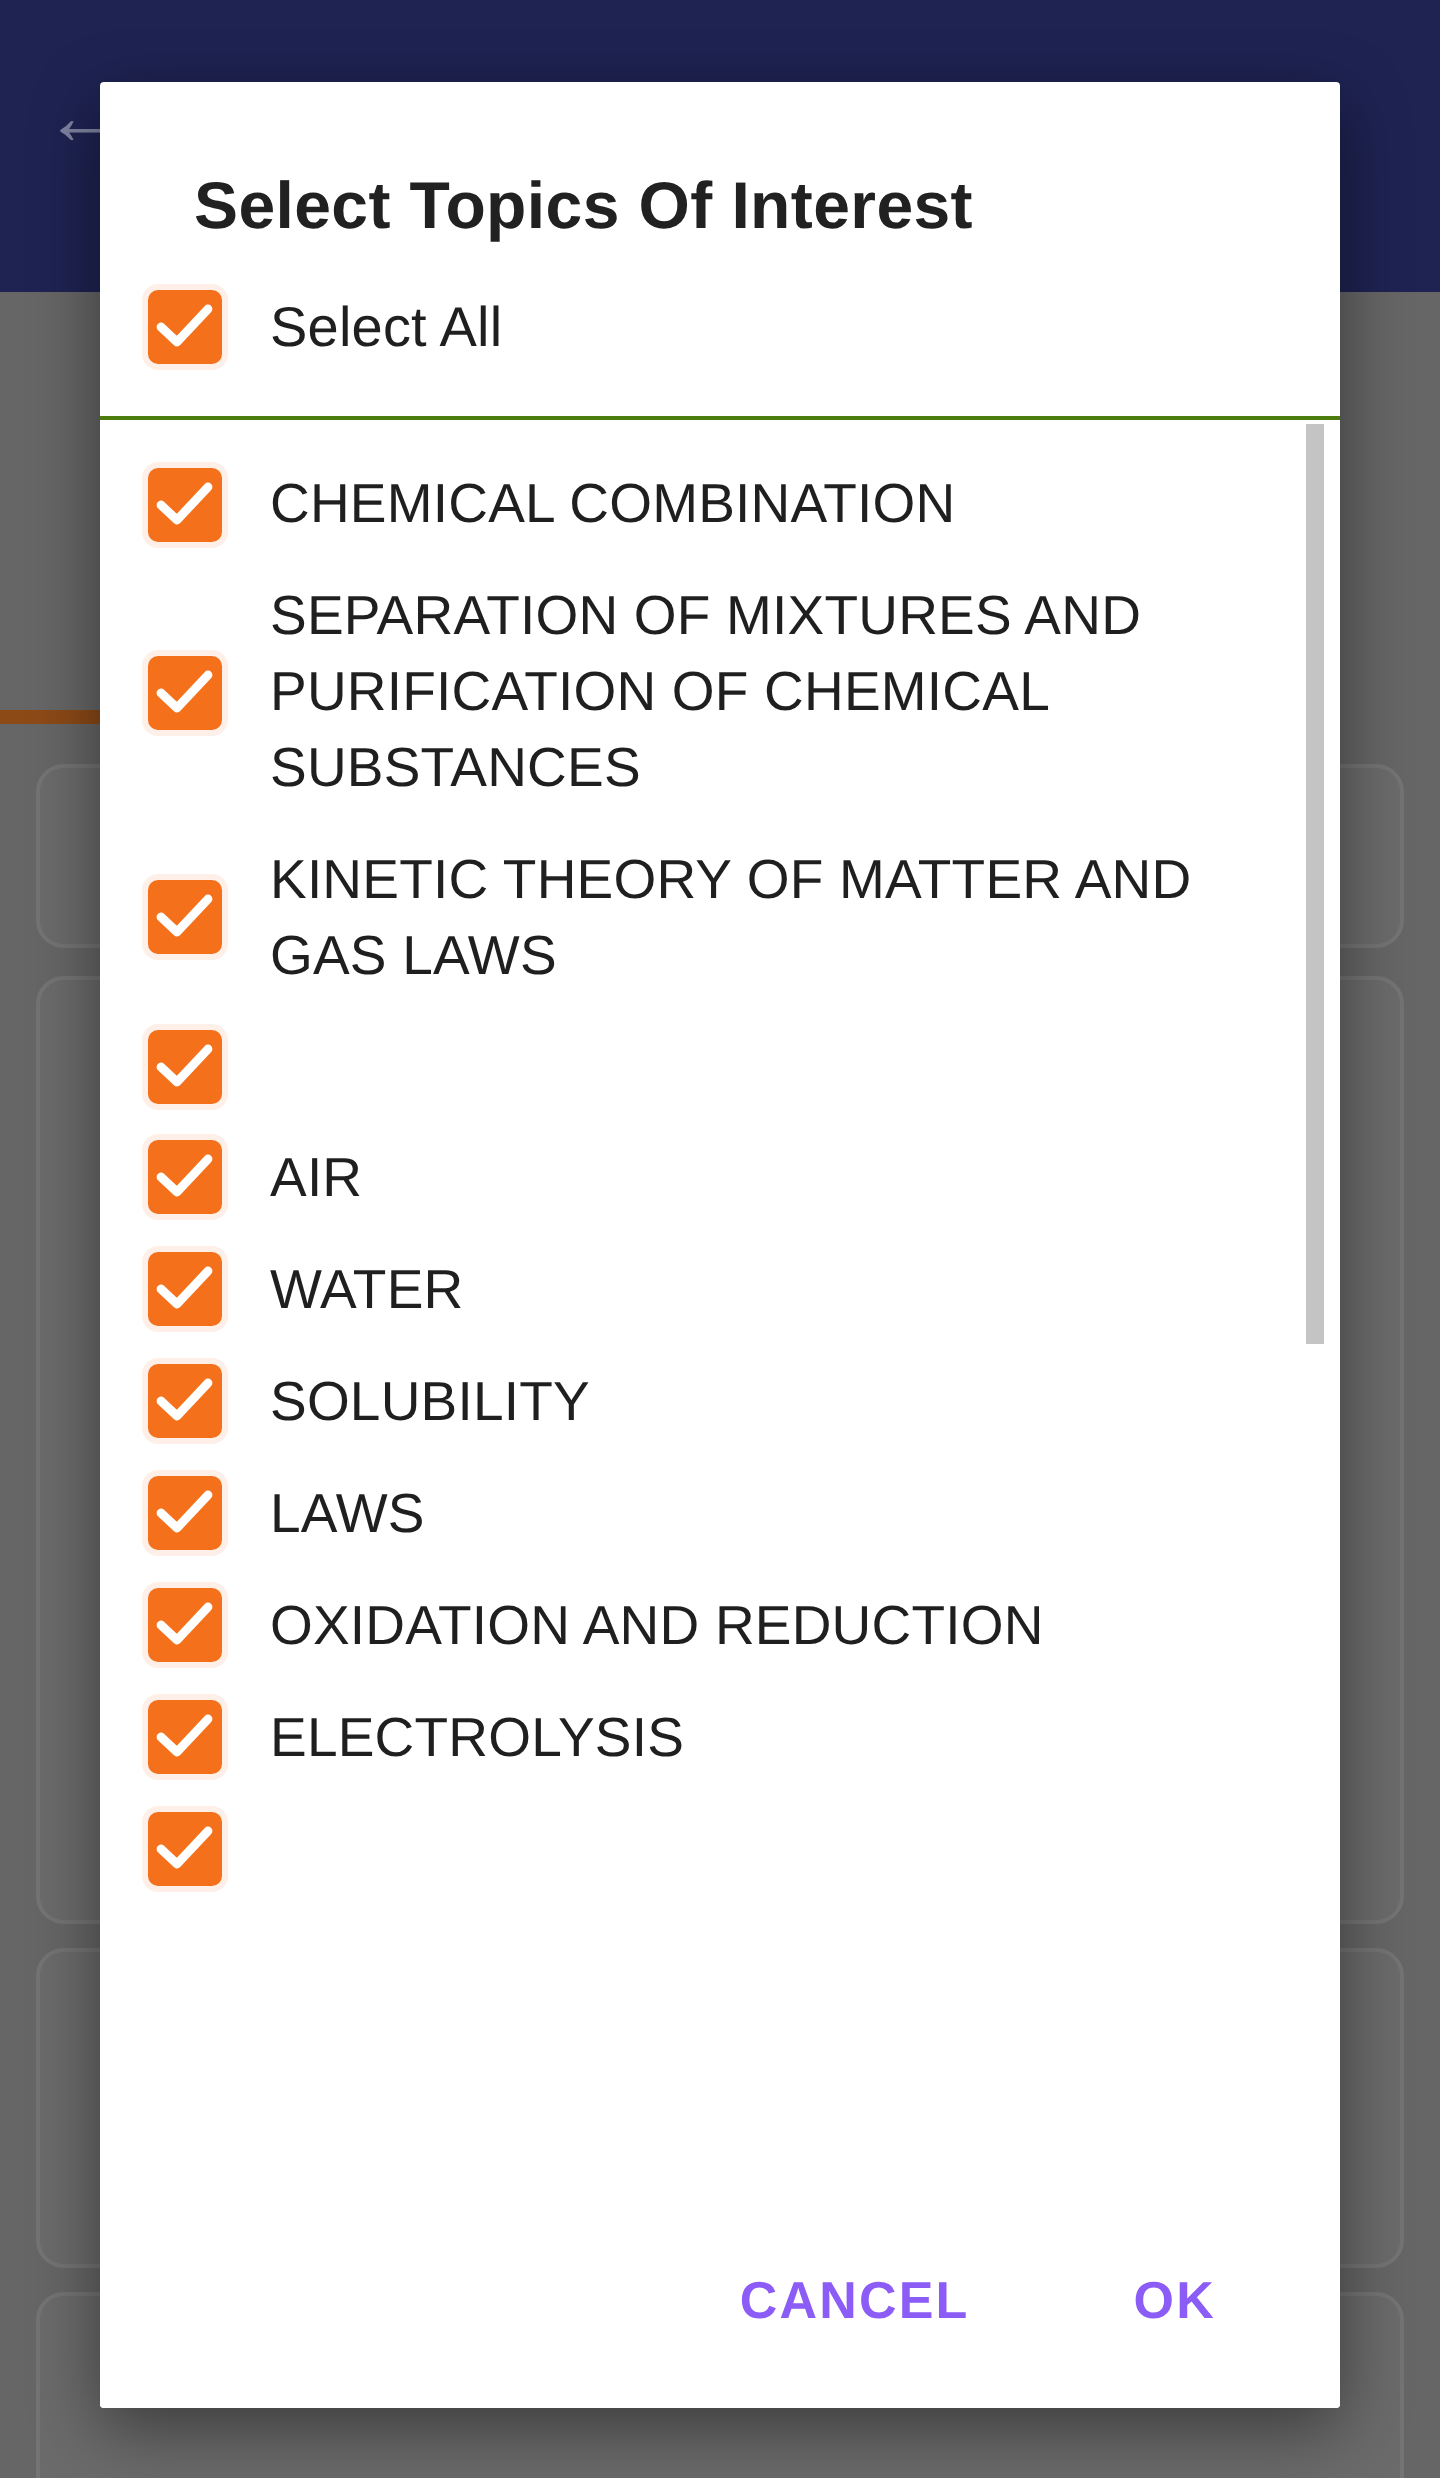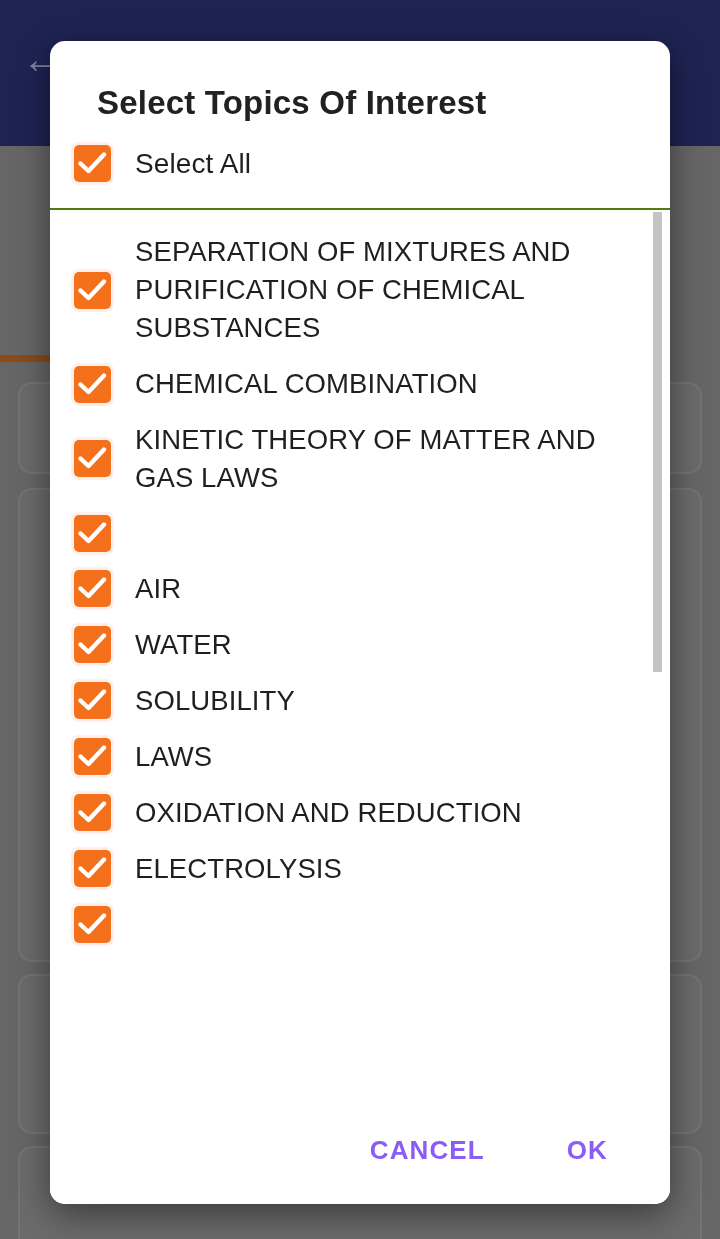--- a/index.html
+++ b/index.html
@@ -59,21 +59,21 @@
   .bg-card.c2 { top: 342px;  height: 474px; }
   .bg-card.c3 { top: 828px;  height: 160px; }
   .bg-card.c4 { top: 1000px; height: 160px; }
 
   
   #dialog {
     position: absolute;
     left: 50px; top: 41px;
     width: 620px; height: 1163px;
     background: #ffffff;
-    border-radius: 15px;
+    border-radius: 2px;
     box-shadow: 0 10px 34px rgba(0,0,0,.45);
     display: flex;
     flex-direction: column;
     overflow: hidden;
   }
 
   .dlg-title {
     font-size: 33px;
     font-weight: bold;
     color: #212121;
@@ -197,29 +197,29 @@
     </div>
 
     <div class="list-wrap">
       <div class="list" id="topic-list">
           <div class="topic-row">
             <span class="cb">
               <svg width="29" height="27" viewBox="0 0 29 27" aria-hidden="true">
                 <path d="M2.5 13.5 L10.5 21 L26 4.5" fill="none" stroke="#ffffff" stroke-width="4.4" stroke-linecap="round" stroke-linejoin="round"></path>
               </svg>
             </span>
+            <span class="topic-label">CHEMICAL COMBINATION</span>
+          </div>
+          <div class="topic-row">
+            <span class="cb">
+              <svg width="29" height="27" viewBox="0 0 29 27" aria-hidden="true">
+                <path d="M2.5 13.5 L10.5 21 L26 4.5" fill="none" stroke="#ffffff" stroke-width="4.4" stroke-linecap="round" stroke-linejoin="round"></path>
+              </svg>
+            </span>
             <span class="topic-label">SEPARATION OF MIXTURES AND PURIFICATION OF CHEMICAL SUBSTANCES</span>
-          </div>
-          <div class="topic-row">
-            <span class="cb">
-              <svg width="29" height="27" viewBox="0 0 29 27" aria-hidden="true">
-                <path d="M2.5 13.5 L10.5 21 L26 4.5" fill="none" stroke="#ffffff" stroke-width="4.4" stroke-linecap="round" stroke-linejoin="round"></path>
-              </svg>
-            </span>
-            <span class="topic-label">CHEMICAL COMBINATION</span>
           </div>
           <div class="topic-row">
             <span class="cb">
               <svg width="29" height="27" viewBox="0 0 29 27" aria-hidden="true">
                 <path d="M2.5 13.5 L10.5 21 L26 4.5" fill="none" stroke="#ffffff" stroke-width="4.4" stroke-linecap="round" stroke-linejoin="round"></path>
               </svg>
             </span>
             <span class="topic-label">KINETIC THEORY OF MATTER AND GAS LAWS</span>
           </div>
           <div class="topic-row">

